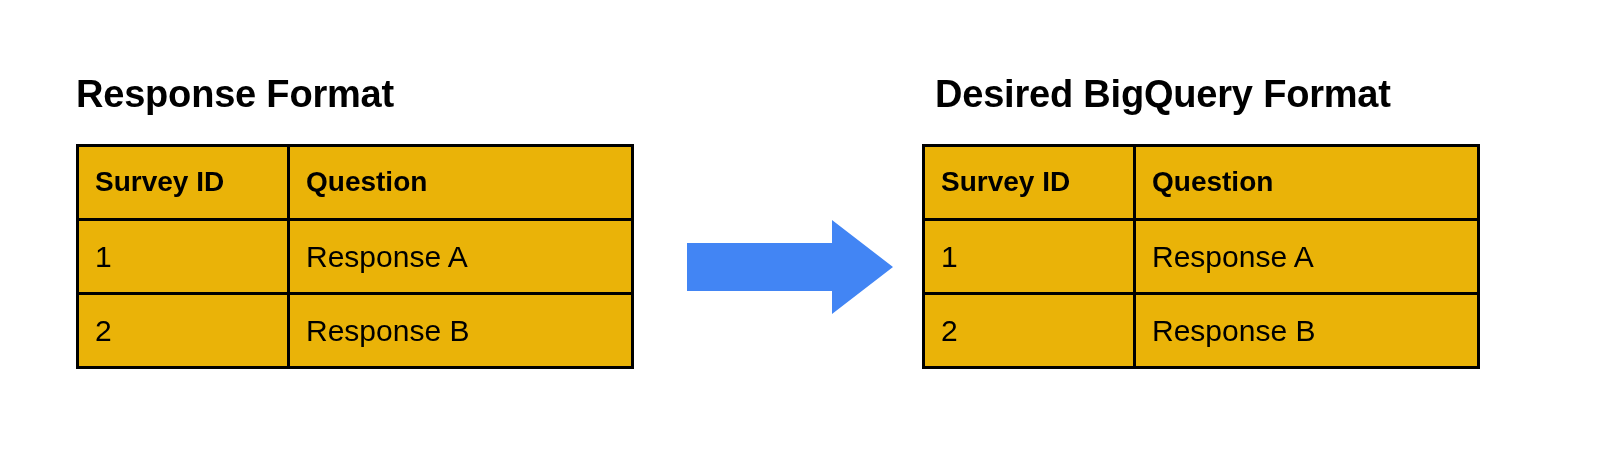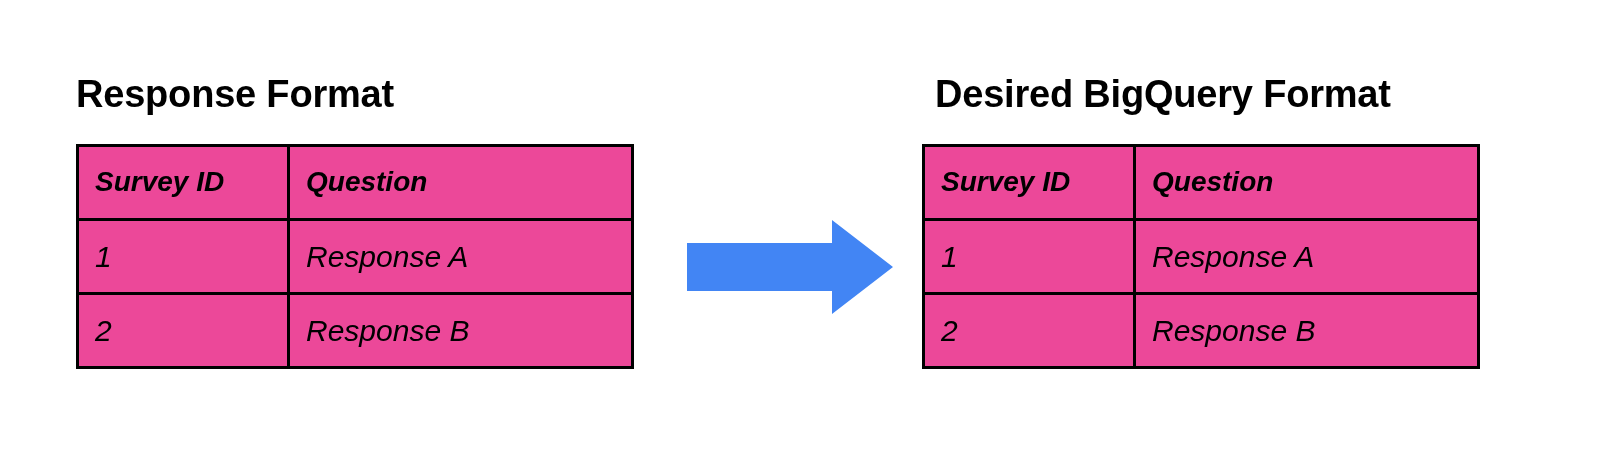--- a/index.html
+++ b/index.html
@@ -35,22 +35,21 @@
     color: #000000;
   }
   #title-left  { left: 76px;  top: 75px; }
   #title-right { left: 935px; top: 75px; }
 
   
   .data-table {
     position: absolute;
     border-collapse: collapse;
     table-layout: fixed;
-    background: #ec4899;
-    font-style: italic;
+    background: #eab308;
   }
   #table-left  { left: 76px;  top: 144px; width: 555px; }
   #table-right { left: 922px; top: 144px; width: 555px; }
 
   .data-table td,
   .data-table th {
     border: 3px solid #000000;
     height: 71px;
     padding: 0 0 0 16px;
     text-align: left;

